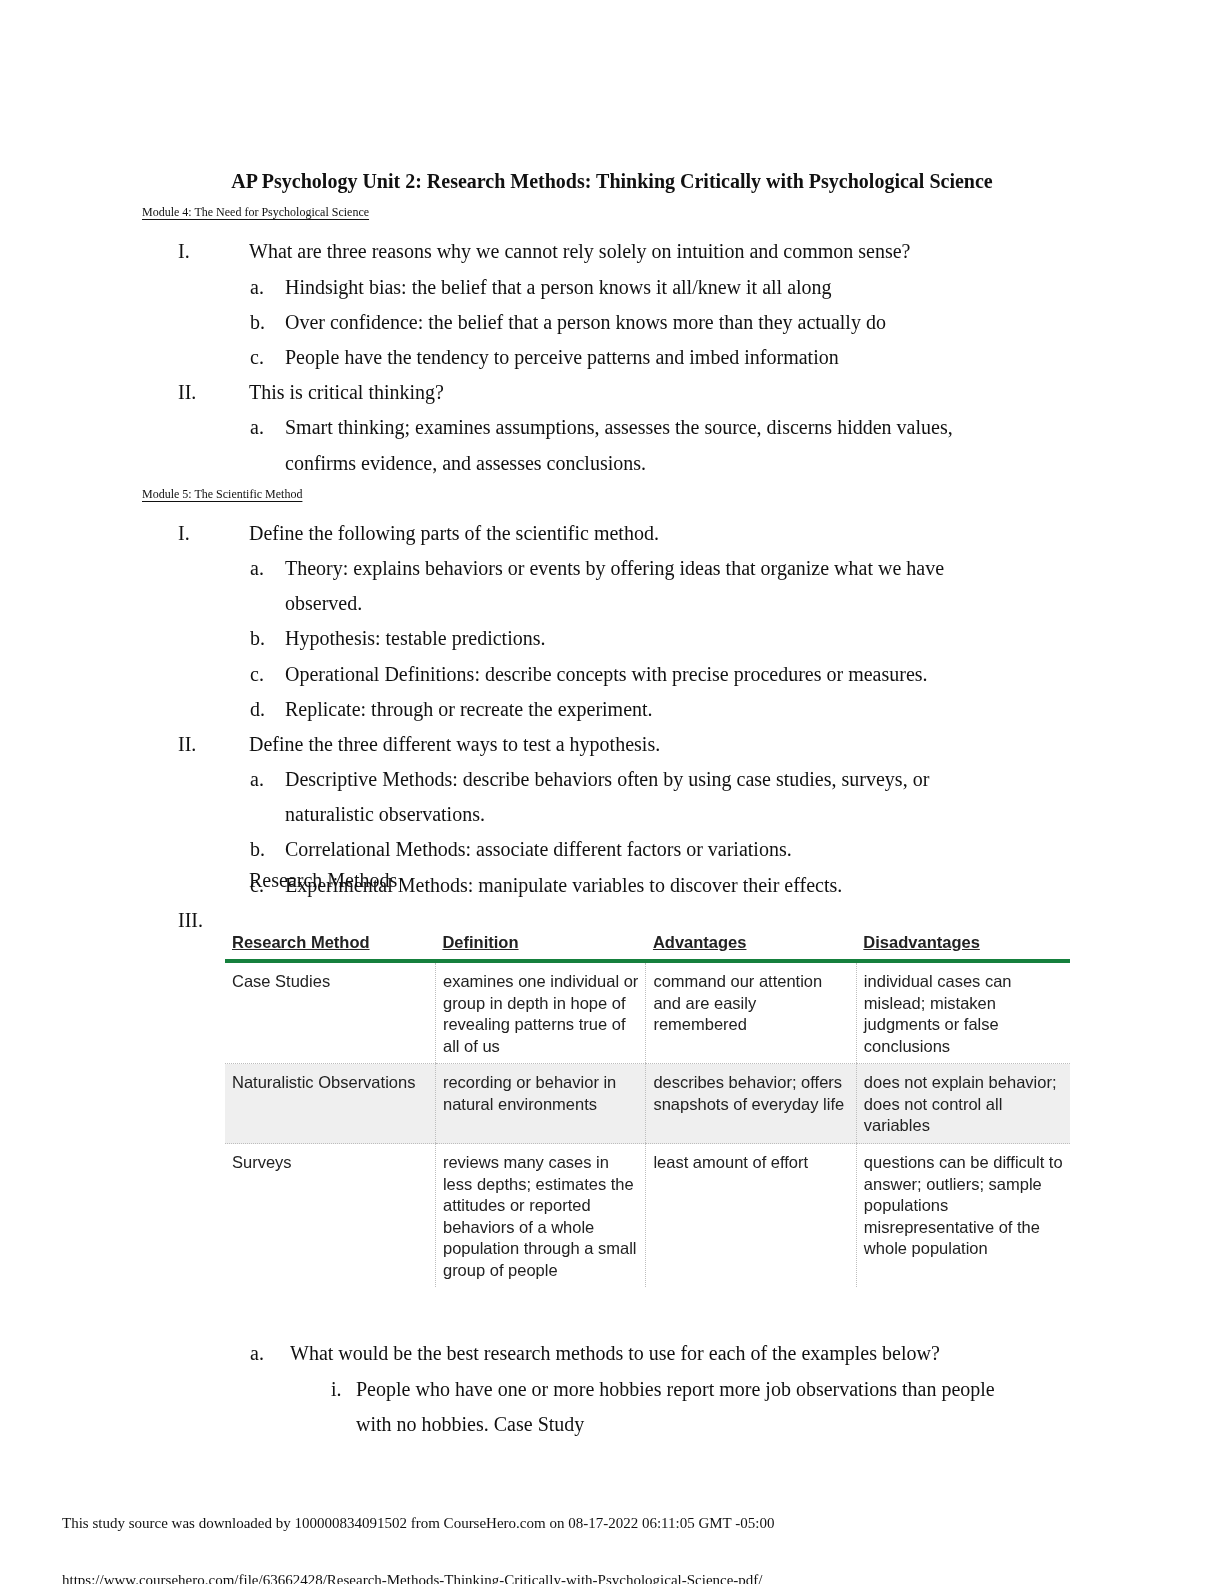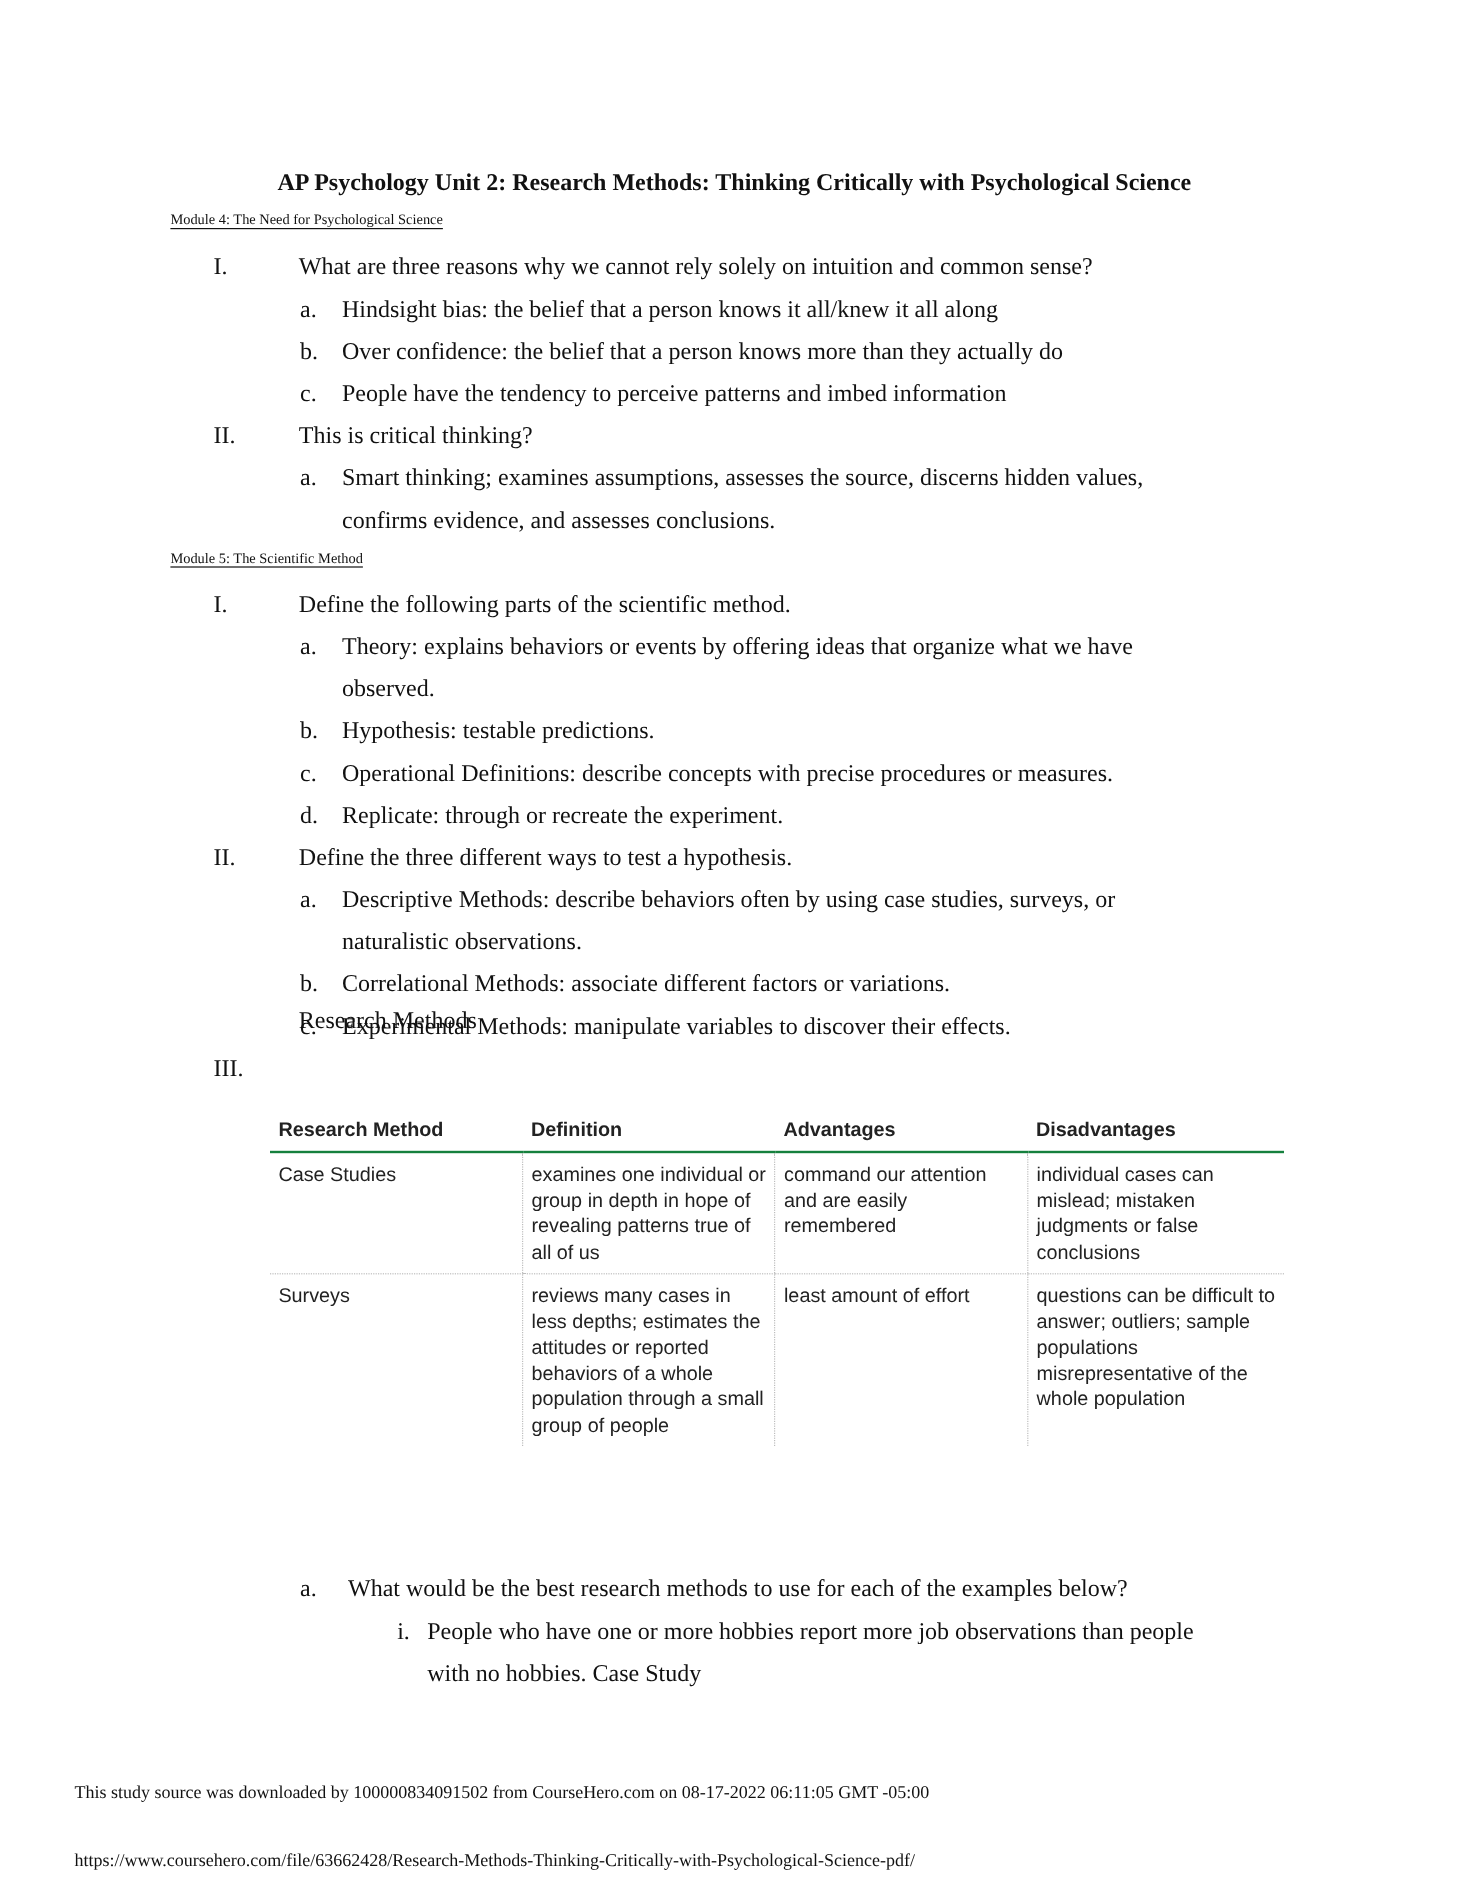--- a/index.html
+++ b/index.html
@@ -1,31 +1,31 @@
 <!DOCTYPE html>
 <html><head>
 <meta charset="utf-8">
 <style>
   html, body { margin: 0; padding: 0; background: #ffffff; }
   body { width: 1224px; height: 1584px; position: relative; overflow: hidden;
          font-family: "Liberation Serif", "DejaVu Serif", serif; color: #111; }
-  .abs { position: absolute; white-space: nowrap; }
+  .abs { position: absolute; white-space: nowrap; margin-top: 29px; }
   .title { left: 0; width: 1224px; top: 141px; text-align: center; font-weight: bold; font-size: 20px; }
   .mod { left: 142px; font-size: 12px; text-decoration: underline; text-underline-offset: 3px; }
   .roman { left: 178px; font-size: 20px; }
   .q { left: 249px; font-size: 20px; }
   .alpha { left: 250px; font-size: 20px; }
   .item { left: 285px; font-size: 20px; }
   .ilabel { left: 331px; font-size: 20px; }
   .itext { left: 356px; font-size: 20px; }
 
   table.rm { position: absolute; left: 225px; top: 922px; width: 845px; border-collapse: collapse;
              font-family: "Liberation Sans", "DejaVu Sans", sans-serif; font-size: 16.5px; color: #222; }
   table.rm th { text-align: left; font-weight: bold; padding: 6px 7px 7px 7px; height: 24px;
-                border-bottom: 2px solid #15803d; vertical-align: bottom; }
+                border-bottom: 4px solid #15803d; vertical-align: bottom; text-decoration: underline; }
   table.rm td { vertical-align: top; padding: 8px 7px 6px 7px; line-height: 21.5px;
                 border-bottom: 1px dotted #bdbdbd; }
   table.rm td + td { border-left: 1px dotted #bdbdbd; }
   table.rm tr.shade td { background: #efefef; }
   table.rm tr.last td { border-bottom: none; }
   .col1 { width: 197px; } .col2 { width: 197px; } .col3 { width: 197px; } .col4 { width: 200px; }
 
   .footer { left: 62px; font-size: 15px; color: #111; }
 </style>
 </head>
@@ -87,20 +87,26 @@
       <th class="col4">Disadvantages</th>
     </tr>
   </thead>
   <tbody>
     <tr style="height:99px">
       <td>Case Studies</td>
       <td>examines one individual or group in depth in hope of revealing patterns true of all of us</td>
       <td>command our attention and are easily remembered</td>
       <td>individual cases can mislead; mistaken judgments or false conclusions</td>
     </tr>
+    <tr class="shade" style="height:80px">
+      <td>Naturalistic Observations</td>
+      <td>recording or behavior in natural environments</td>
+      <td>describes behavior; offers snapshots of everyday life</td>
+      <td>does not explain behavior; does not control all variables</td>
+    </tr>
     <tr class="last" style="height:143px">
       <td>Surveys</td>
       <td>reviews many cases in less depths; estimates the attitudes or reported behaviors of a whole population through a small group of people</td>
       <td>least amount of effort</td>
       <td>questions can be difficult to answer; outliers; sample populations misrepresentative of the whole population</td>
     </tr>
   </tbody>
 </table>
 
 <div class="abs alpha" style="top:1313px">a.</div>

